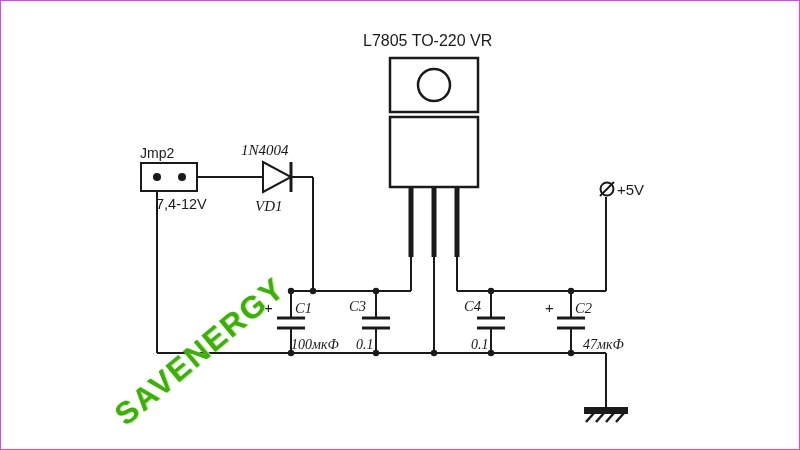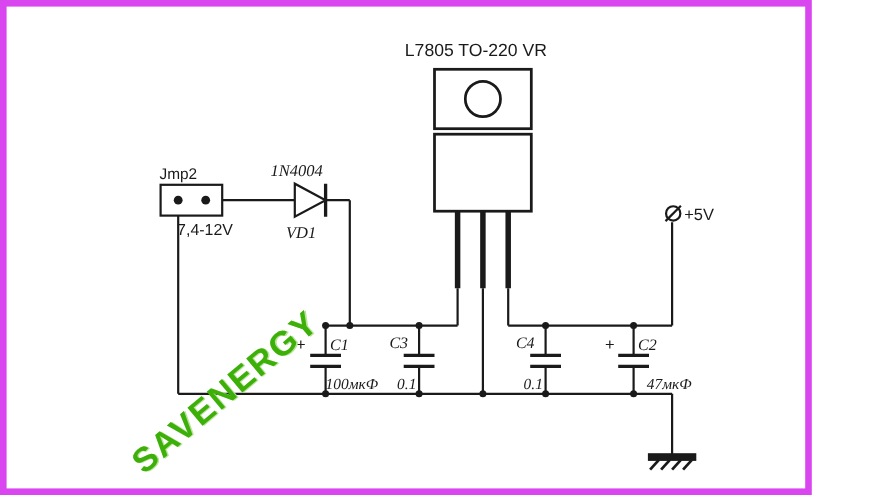--- a/index.html
+++ b/index.html
@@ -3,24 +3,24 @@
 <meta charset="utf-8">
 <style>
   html, body {
     margin: 0;
     padding: 0;
     background: #ffffff;
     font-family: "Liberation Sans", sans-serif;
   }
   .page {
     position: relative;
-    width: 738px;
+    width: 800px;
     height: 450px;
     background: #ffffff;
-    border: 6px solid #d946ef;
+    border: 1px solid #d946ef;
     box-sizing: border-box;
     overflow: hidden;
   }
   .schematic {
     position: absolute;
     left: 0;
     top: 0;
   }
   .wm {
     position: absolute;

